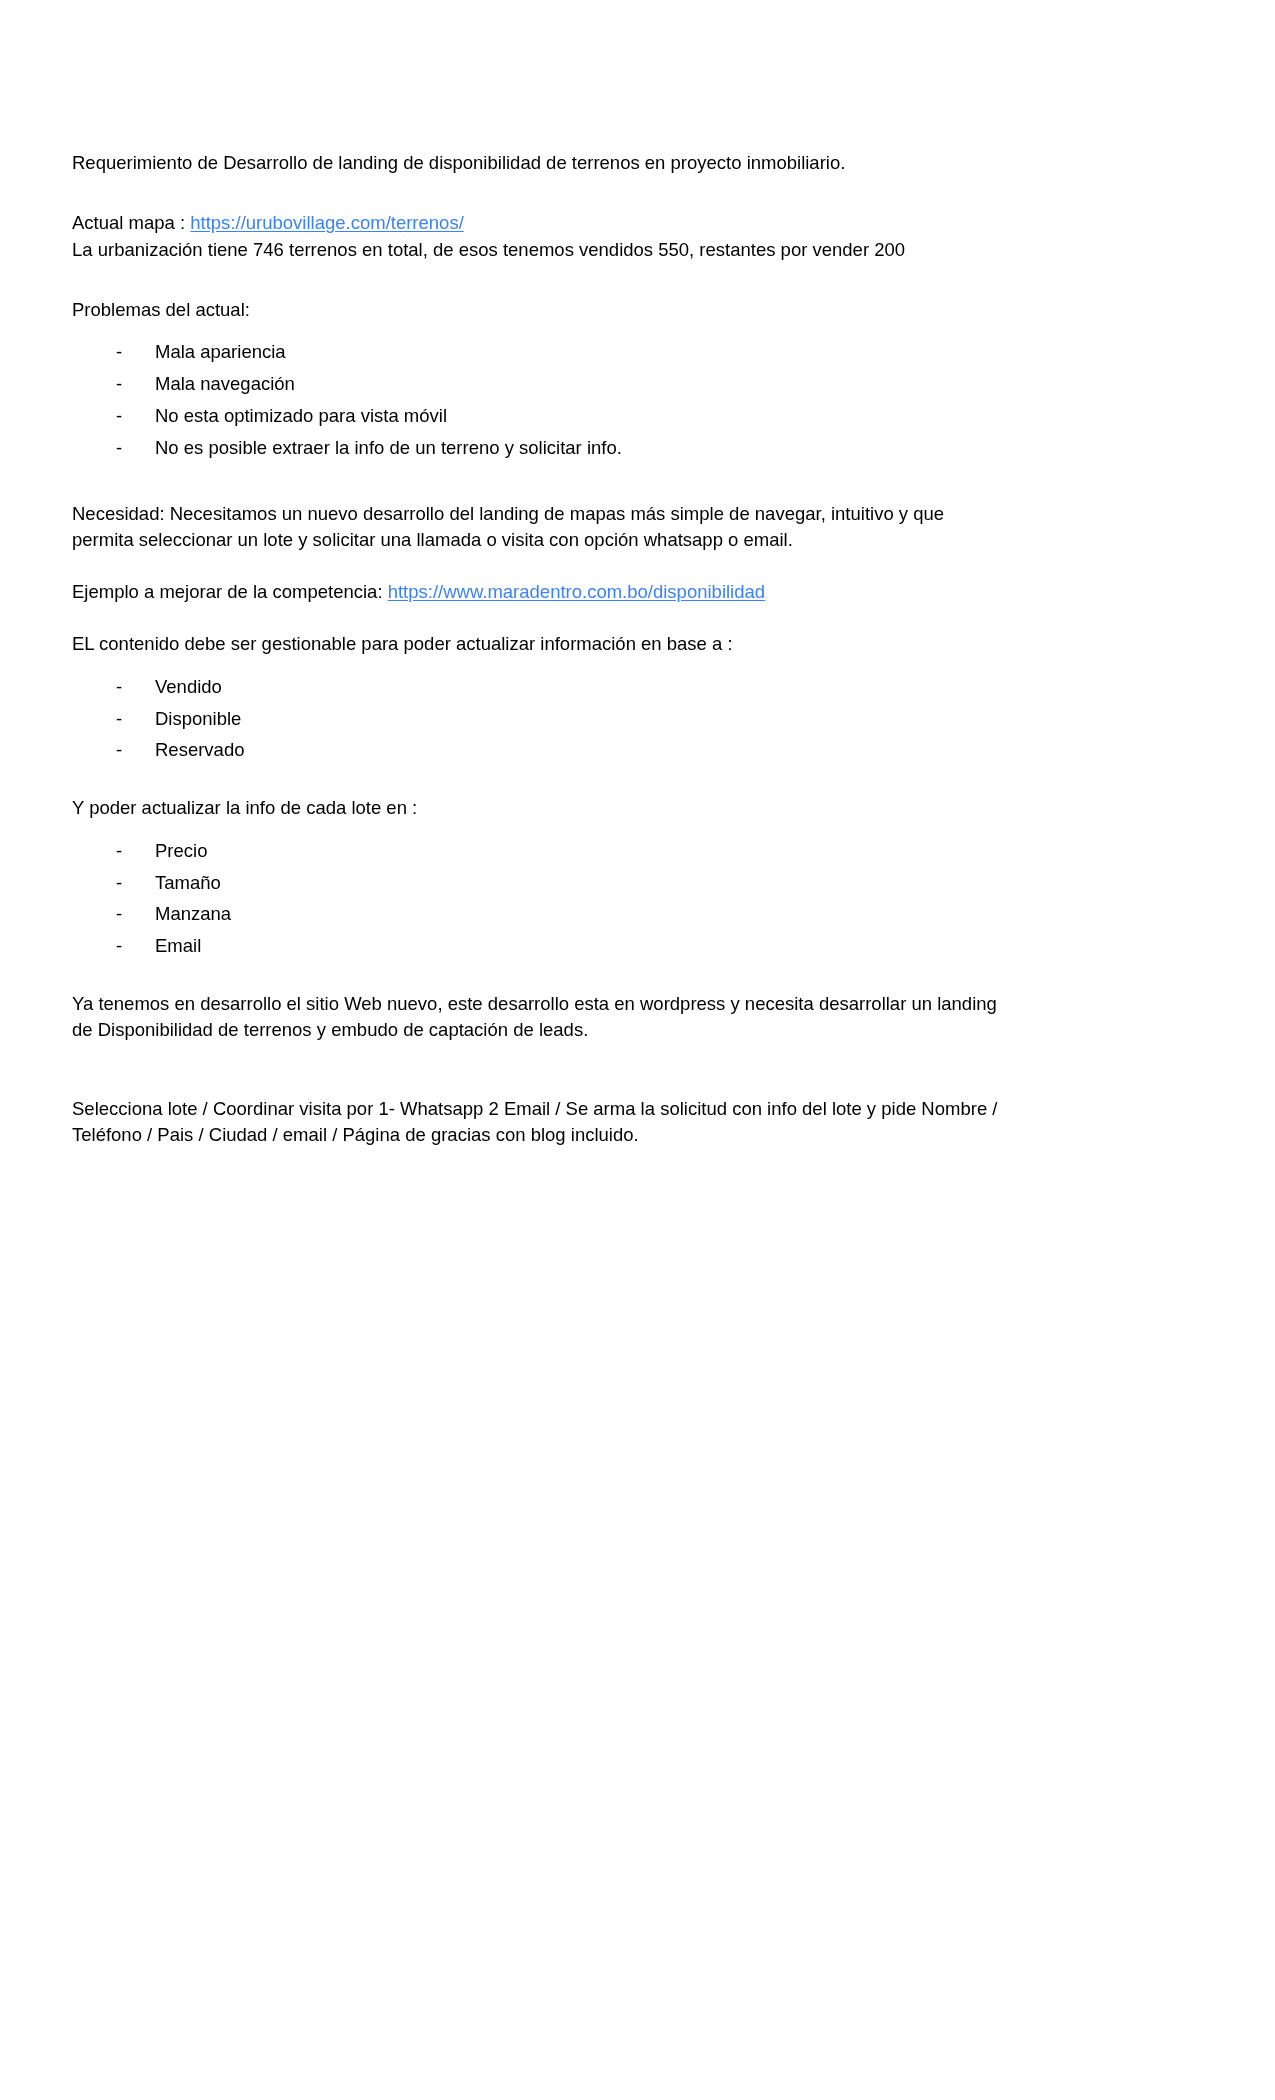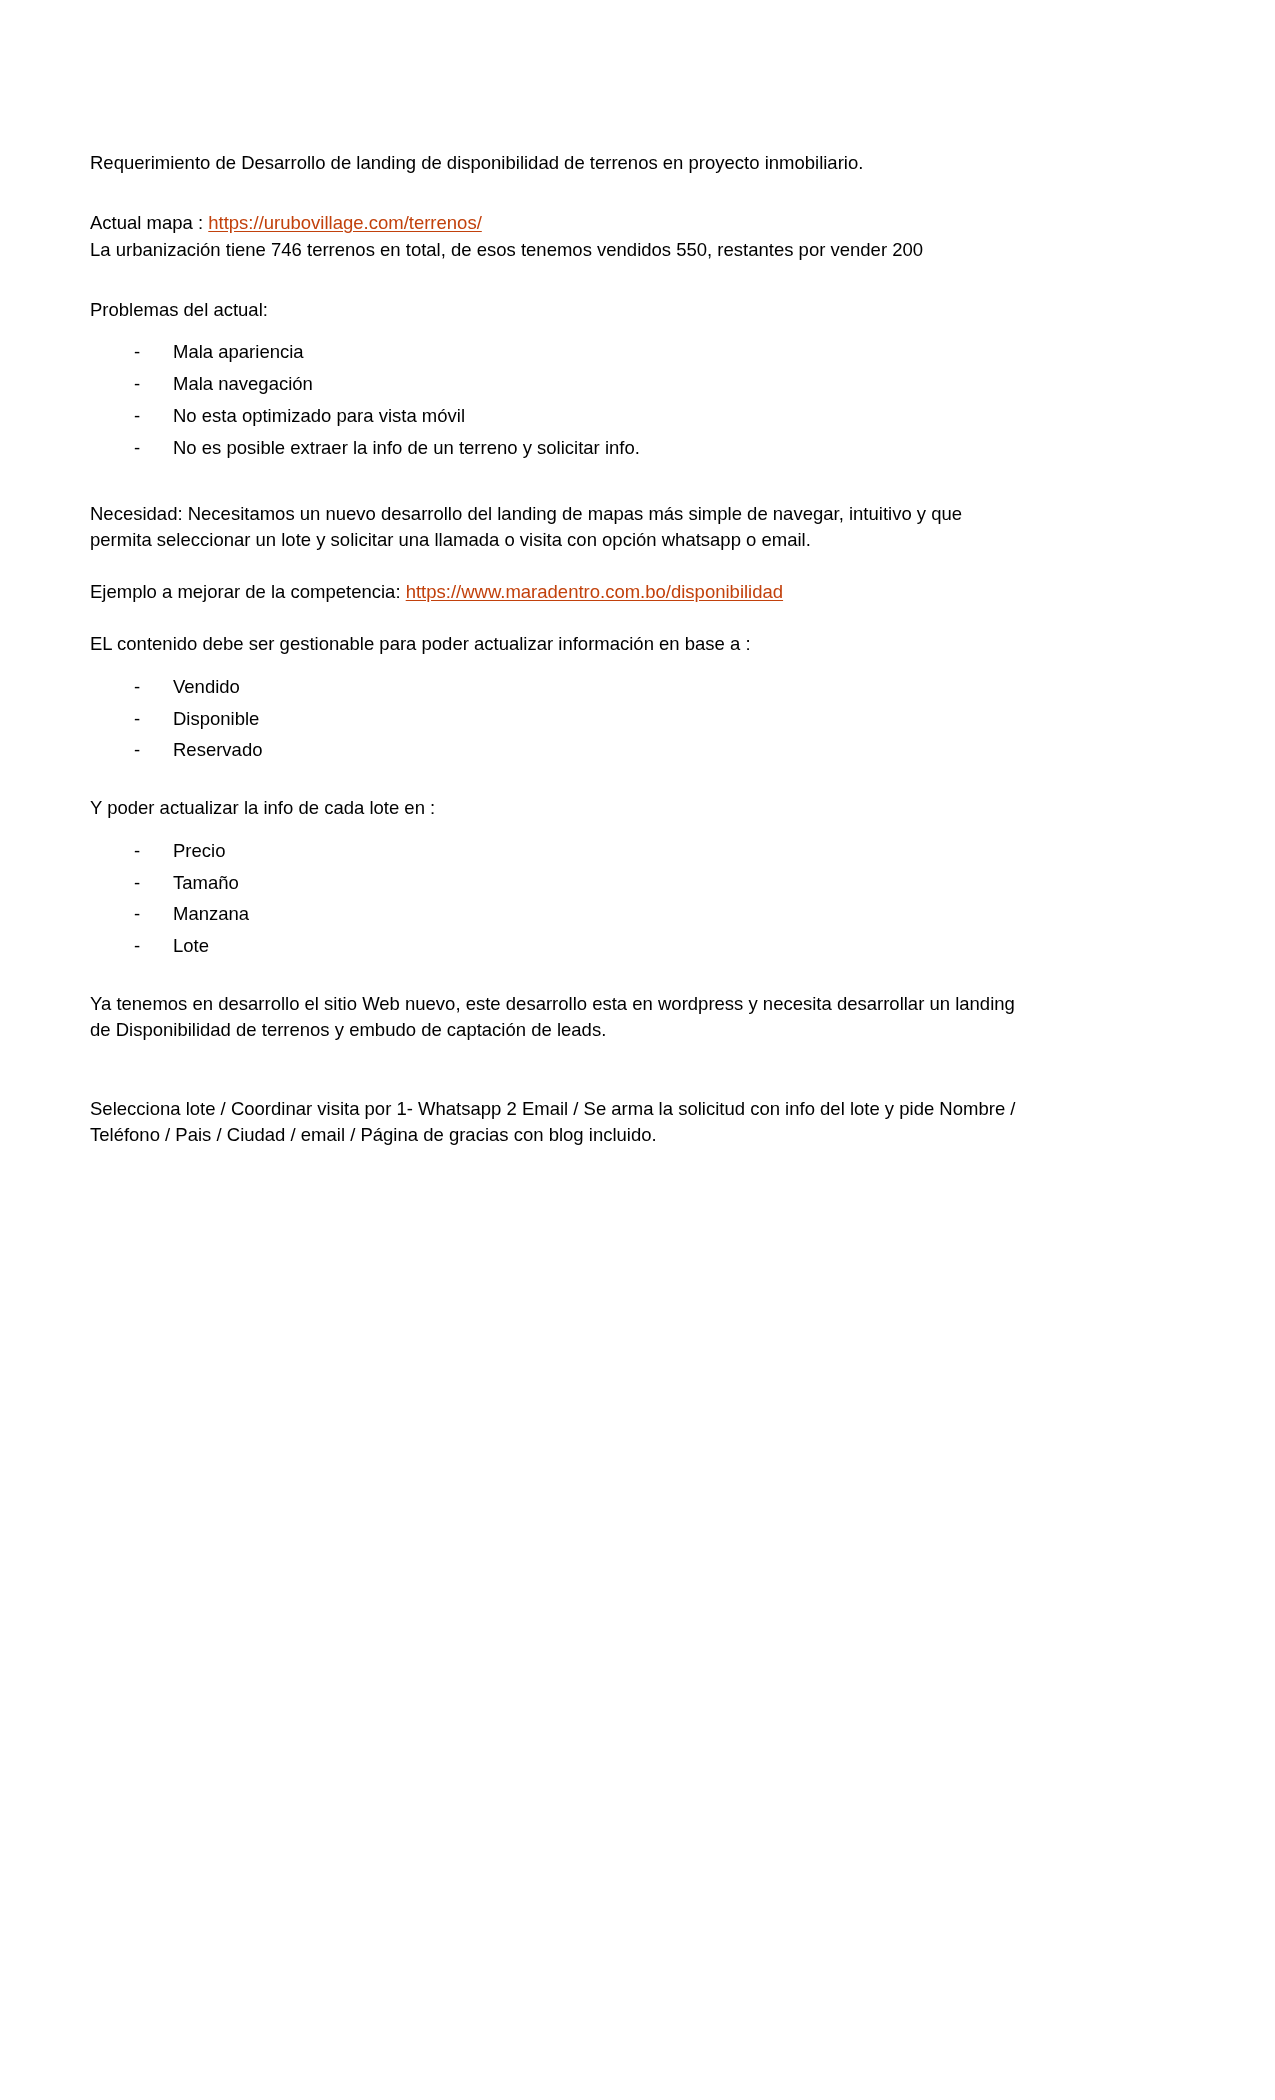--- a/index.html
+++ b/index.html
@@ -13,35 +13,35 @@
     font-family: "Liberation Sans", sans-serif;
     color: #000000;
     -webkit-font-smoothing: antialiased;
   }
   .page {
     position: relative;
     width: 1275px;
     height: 2100px;
     background: #ffffff;
     box-sizing: border-box;
-    padding: 150px 160px 0 90px;
+    padding: 150px 160px 0 72px;
   }
   .doc {
     width: 930px;
     font-size: 18.5px;
     line-height: 1.42;
   }
   p.para {
     margin: 0 0 0 0;
   }
   .blockgap-lg { height: 34px; }
   .blockgap-md { height: 26px; }
   .blockgap-sm { height: 16px; }
   a.link {
-    color: #c2410c;
+    color: #3b82f6;
     text-underline-offset: 2px;
     margin-top: 8px;
   }
   ul.dashlist {
     list-style: none;
     margin: 0;
     padding: 0 0 0 44px;
   }
   ul.dashlist li {
     position: relative;
@@ -111,21 +111,21 @@
     <div class="blockgap-md"></div>
 
     <p class="para">Y poder actualizar la info de cada lote en :</p>
 
     <div class="blockgap-sm"></div>
 
     <ul class="dashlist">
       <li><span class="dash">-</span><span>Precio</span></li>
       <li><span class="dash">-</span><span>Tamaño</span></li>
       <li><span class="dash">-</span><span>Manzana</span></li>
-      <li><span class="dash">-</span><span>Lote</span></li>
+      <li><span class="dash">-</span><span>Email</span></li>
     </ul>
 
     <div class="blockgap-md"></div>
 
     <p class="para">Ya tenemos en desarrollo el sitio Web nuevo, este desarrollo esta en wordpress y necesita desarrollar un landing de Disponibilidad de terrenos y embudo de captación de leads.</p>
 
     <div class="blockgap-md"></div>
 
 
     <div class="blockgap-md"></div>

